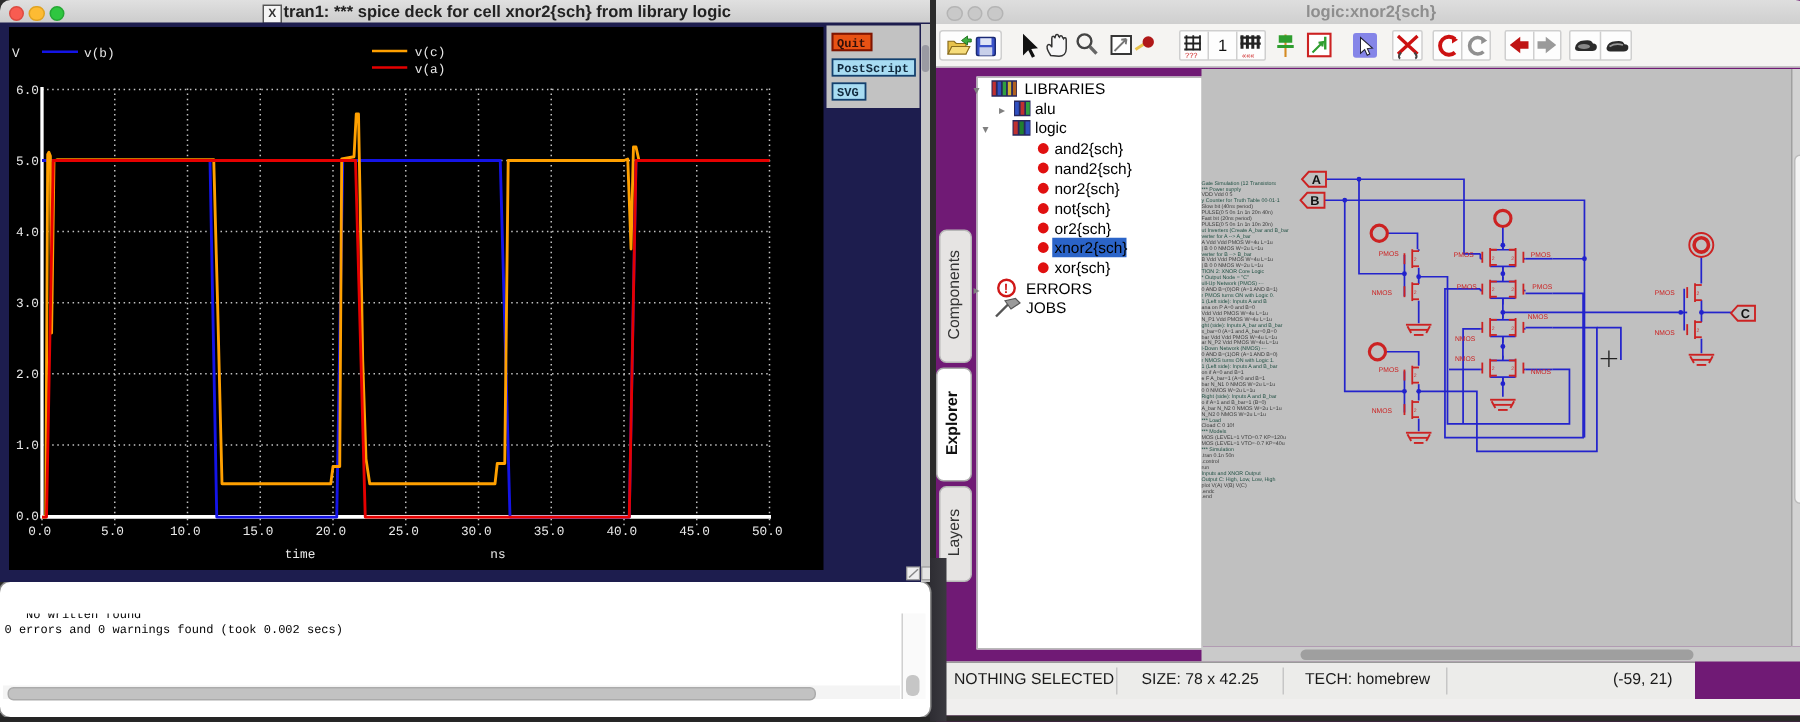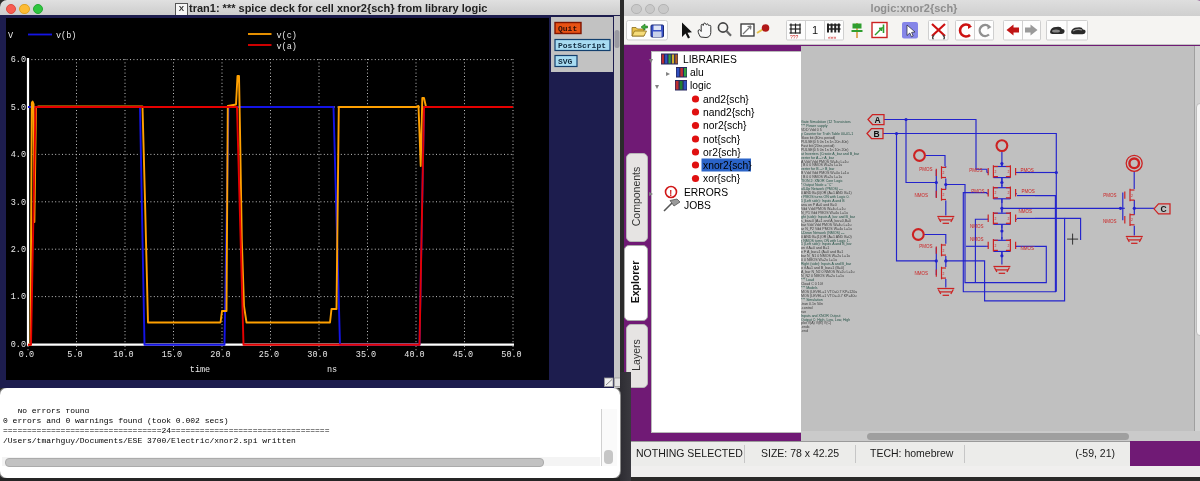--- a/index.html
+++ b/index.html
@@ -470,24 +470,22 @@
     <text x="1020.5" y="249.5" class="sl" text-anchor="start">NMOS</text>
     <text x="1132" y="196.55" class="sc" text-anchor="middle">2</text>
     <text x="1132" y="221.25" class="sc" text-anchor="middle">2</text>
     <text x="1163.5" y="212.20000000000002" class="pt" text-anchor="middle">C</text>
     <text x="1116.5" y="196.5" class="sl" text-anchor="end">PMOS</text>
     <text x="1116.5" y="223" class="sl" text-anchor="end">NMOS</text>
     <path d="M1067.1,239.1 L1078.1,239.1 M1072.6,233.6 L1072.6,244.6" stroke="#222" stroke-width="0.9" fill="none"></path>
   </svg>
 <div class="abs" style="left:0;top:388px;width:620px;height:90px;background:#fff;border-radius:7px 7px 7px 7px;box-shadow:0 0 0 1px #8a8a8a">
  <div class="abs" style="left:3px;top:21px;width:597px;height:48px;overflow:hidden;font-family:'Liberation Mono',monospace;font-size:8px;line-height:9.65px;white-space:pre;color:#000">
-<span class="abs" style="left:0;top:-2.8px">   No errors found</span>
+<span class="abs" style="left:0;top:-2.8px">   No written found</span>
 <span class="abs" style="left:0;top:7.3px">0 errors and 0 warnings found (took 0.002 secs)</span>
-<span class="abs" style="left:0;top:16.9px">=================================24=================================</span>
-<span class="abs" style="left:0;top:26.6px">/Users/tmarhguy/Documents/ESE 3700/Electric/xnor2.spi written</span>
  </div>
  <div class="abs" style="left:601px;top:21px;width:15px;height:57px;background:#fafafa;border-left:1px solid #d0d0d0"></div>
  <div class="abs" style="left:604px;top:62px;width:9px;height:14px;border-radius:4px;background:#c6c6c6"></div>
  <div class="abs" style="left:2px;top:69px;width:598px;height:9px;background:#f4f4f4"></div>
  <div class="abs" style="left:5px;top:70px;width:537px;height:7px;border-radius:4px;background:#c2c2c2;border:0.5px solid #ababab"></div>
 </div>
 <div class="abs" style="left:0;top:478px;width:620px;height:3px;background:#252525"></div>
 <div class="abs" style="left:0;top:0;width:620px;height:388px">
 <div class="abs tb" style="left:0;top:0;width:620px;height:15.5px;border-radius:7px 0 0 0">
  <span class="dot" style="left:5.5px;background:#f85c51;border-color:#dd4a40"></span>

